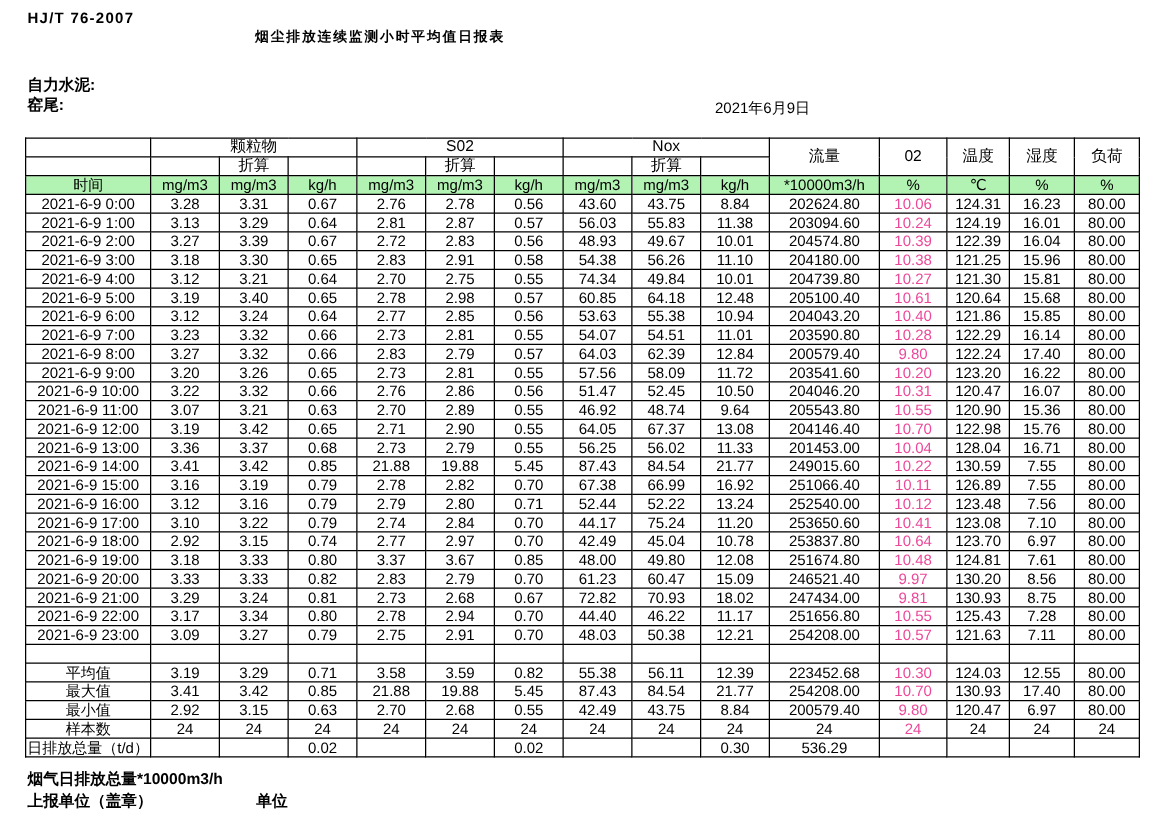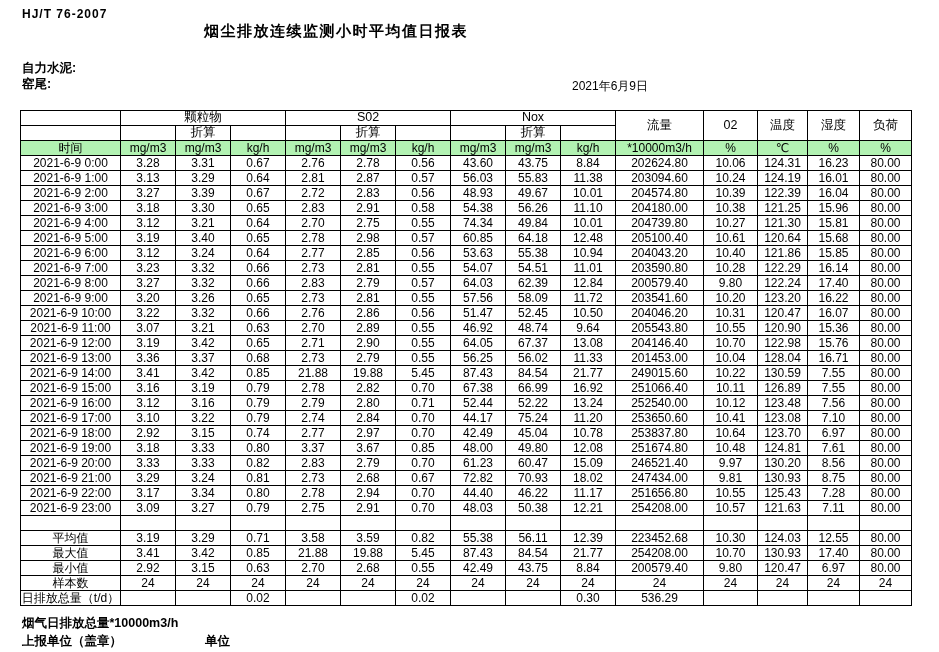--- a/index.html
+++ b/index.html
@@ -1,38 +1,38 @@
 <!DOCTYPE html>
 <html><head>
 <meta charset="utf-8">
 <style>
   html,body { margin:0; padding:0; }
   body {
     width:939px; height:652px; background:#ffffff; position:relative;
     font-family:"Liberation Sans","DejaVu Sans",sans-serif; color:#000;
   }
   .doc-code { position:absolute; left:22px; top:7px; font-weight:bold; font-size:12px; letter-spacing:1px; }
-  .title    { position:absolute; left:204px; top:22px; font-weight:bold; font-size:15px; letter-spacing:1.5px;text-align:right; }
+  .title    { position:absolute; left:204px; top:22px; font-weight:bold; font-size:11px; letter-spacing:1.5px;text-align:right; }
   .company  { position:absolute; left:22px; top:60px; font-weight:bold; font-size:12.5px; }
   .station  { position:absolute; left:22px; top:76px; font-weight:bold; font-size:12.5px; }
   .date     { position:absolute; left:572px; top:78px; font-size:12px; }
 
   table.report {
     position:absolute; left:20px; top:110px;
     border-collapse:collapse; table-layout:fixed;
   }
   table.report td, table.report th {
     border:1px solid #000; padding:0; height:14px;
     font-size:12px; font-weight:normal; line-height:1.05;
     text-align:center; white-space:nowrap; overflow:hidden;
   }
   thead th.grp  { font-size:12.5px; }
   tr.unitrow td, tr.unitrow th { background:#b2f2b2; }
   td.timecell { text-align:center; }
-  td.o2 { color:#000000; font-size:11px; }
+  td.o2 { color:#ec4899; font-size:11px; }
   td.sumlabel { text-align:right; padding-right:4px; }
   td.sumnum   { text-align:right; padding-right:4px; }
   td.totlabel { text-align:left; overflow:visible; }
 
   .f1 { position:absolute; left:22px;  top:615px; font-weight:bold; font-size:12.5px; }
   .f2 { position:absolute; left:22px;  top:633px; font-weight:bold; font-size:12.5px; }
   .f3 { position:absolute; left:205px; top:633px; font-weight:bold; font-size:12.5px; }
 </style>
 </head>
 <body>

